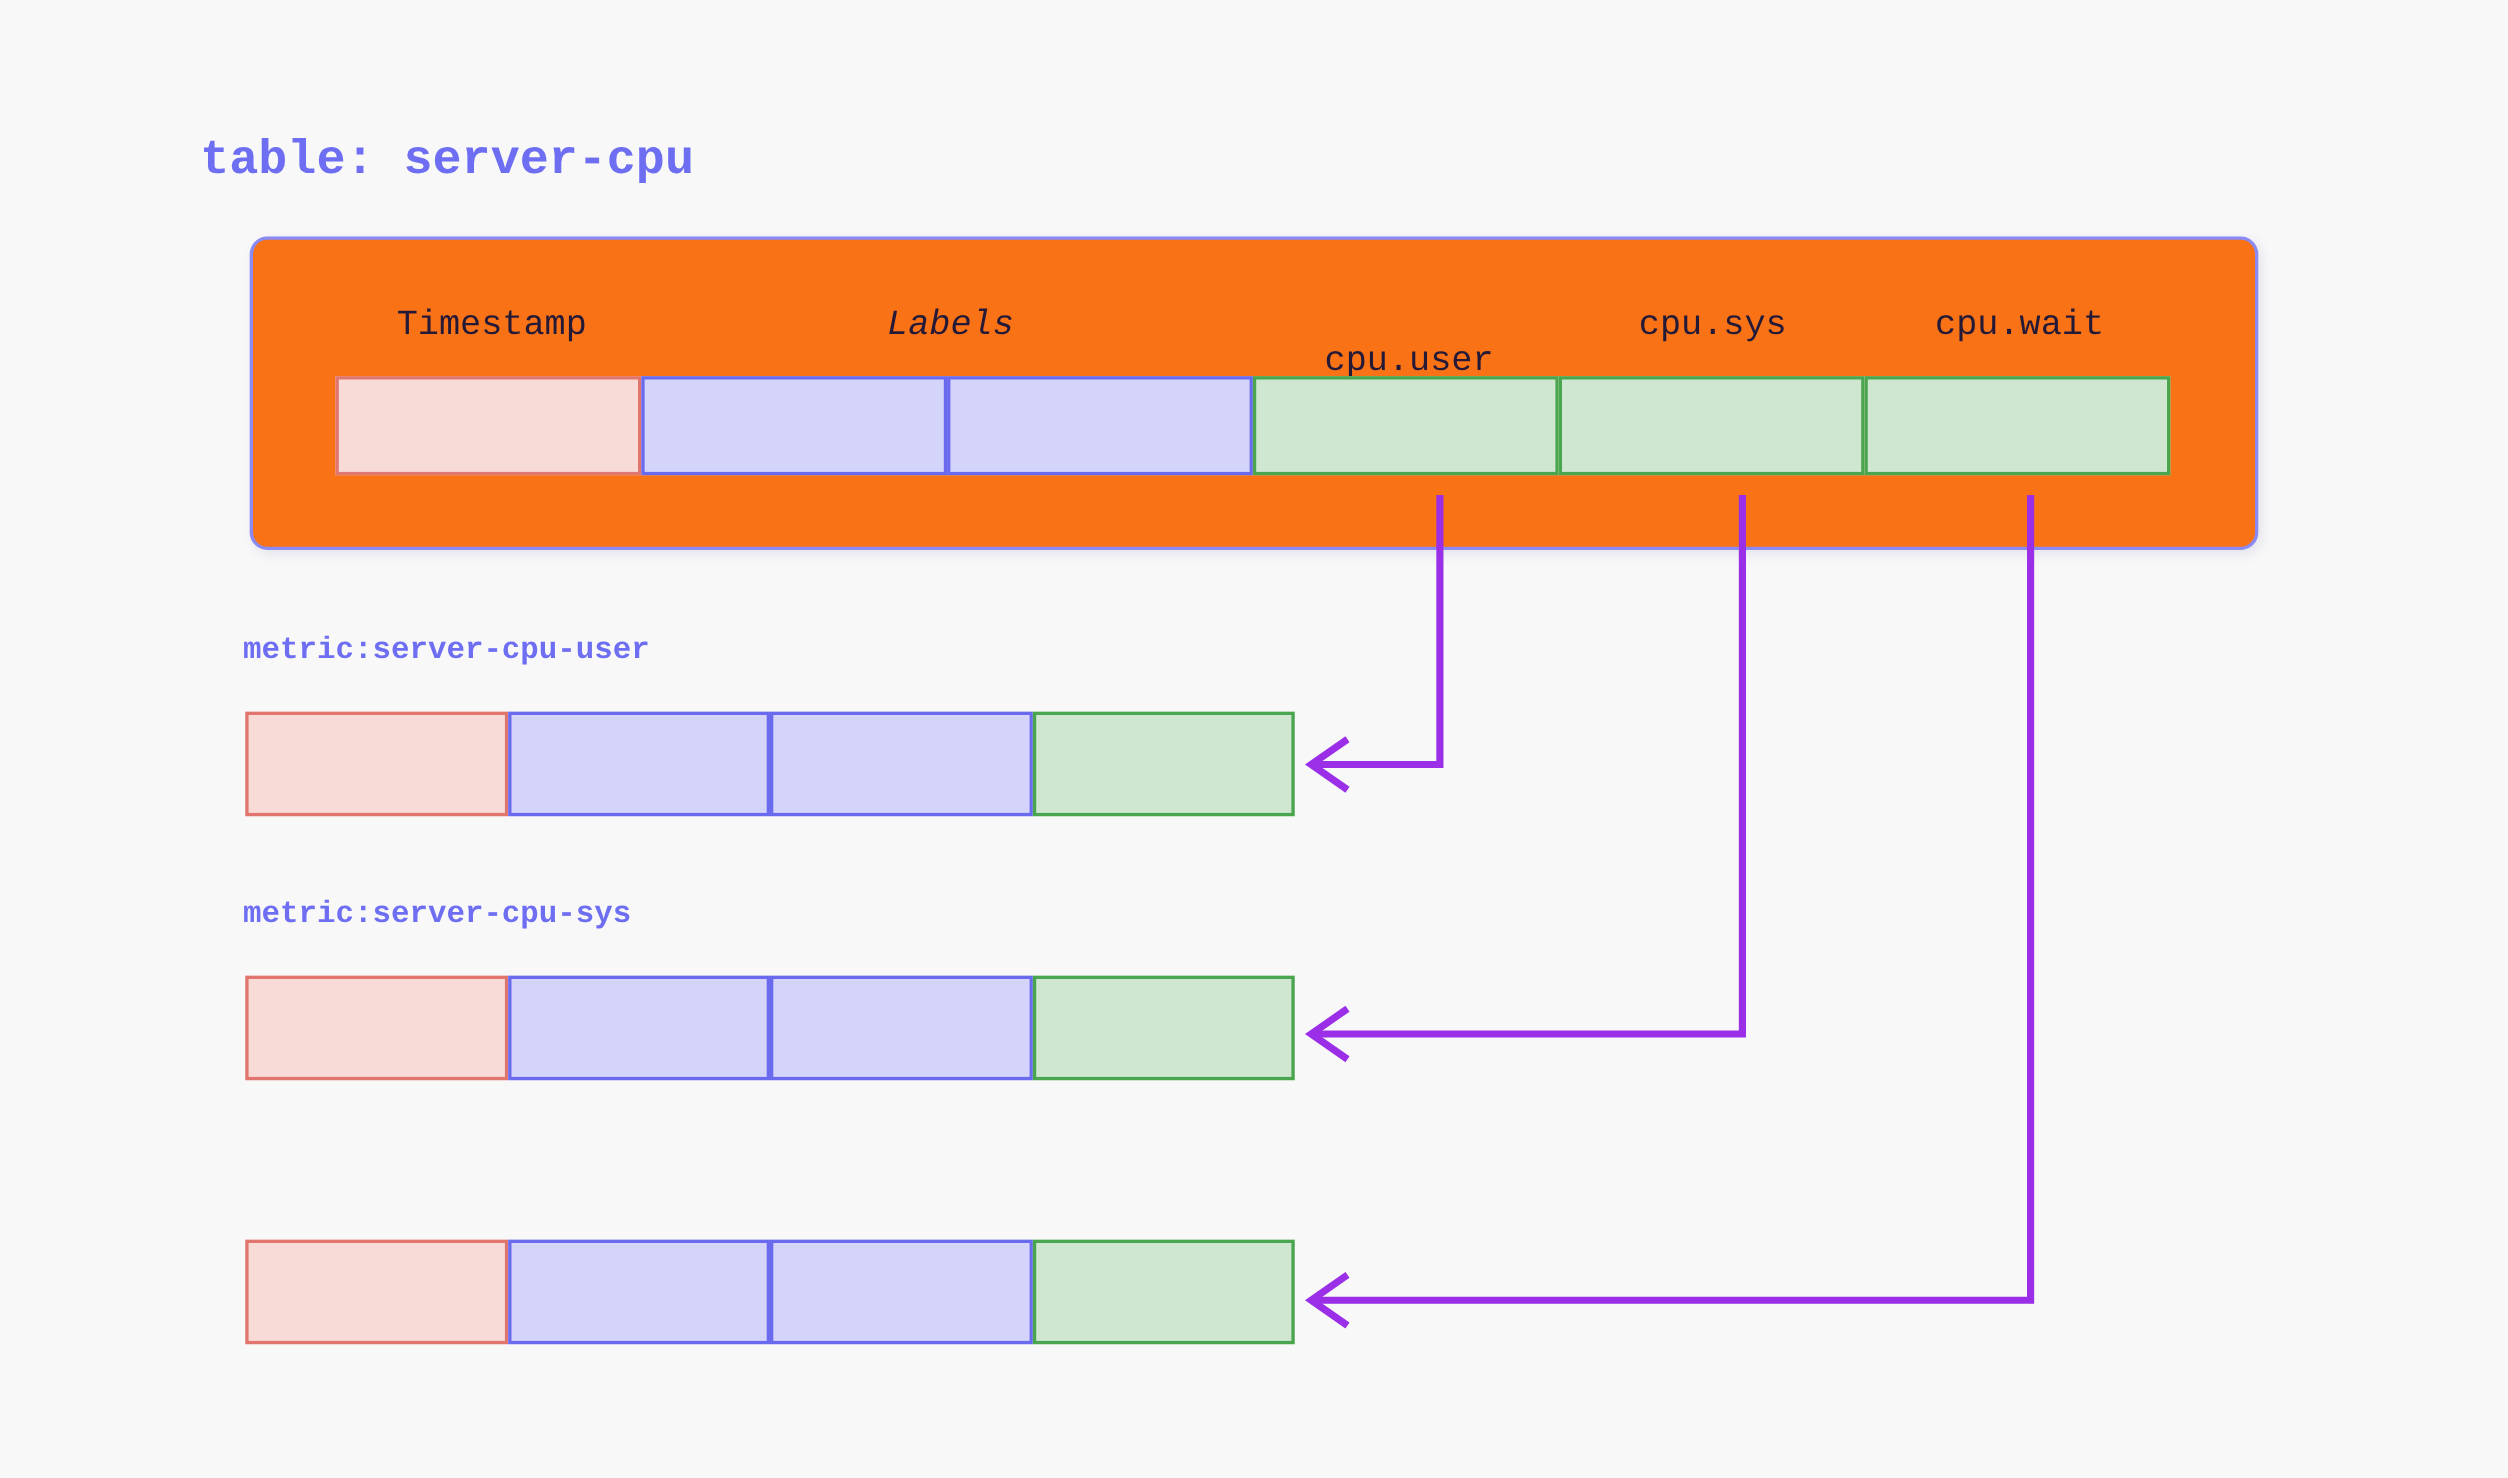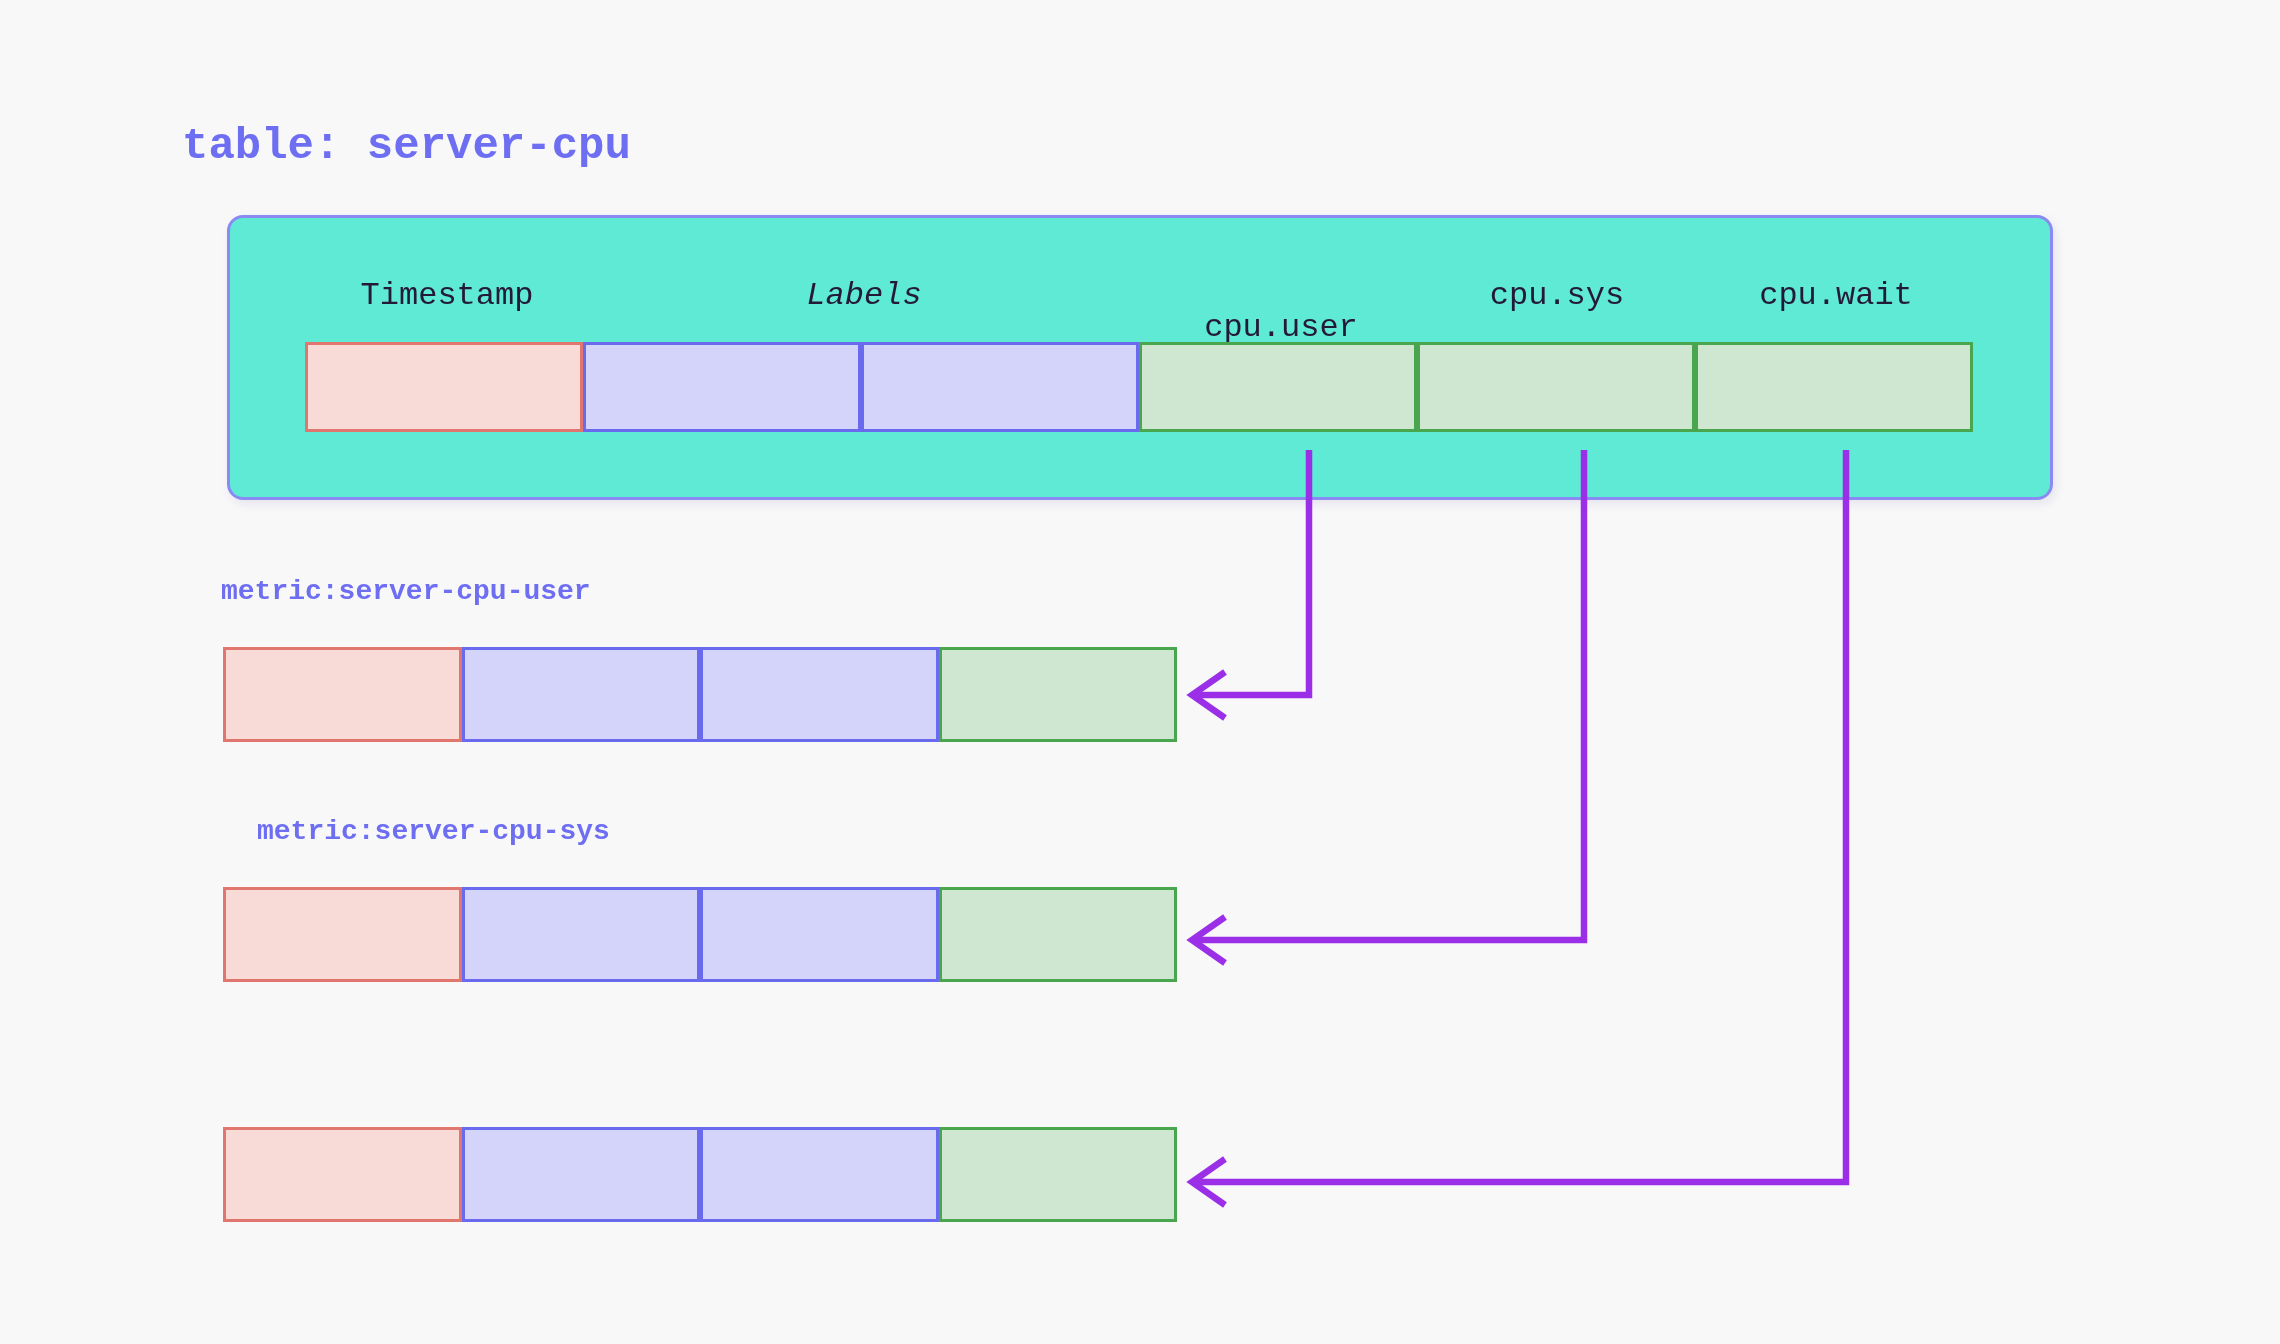--- a/index.html
+++ b/index.html
@@ -23,21 +23,21 @@
     white-space: pre;
   }
 
   .table-box {
     position: absolute;
     left: 227px;
     top: 215px;
     width: 1826px;
     height: 285px;
     box-sizing: border-box;
-    background: #5eead4;
+    background: #f97316;
     border: 3px solid var(--box-border, #8a8af2);
     border-radius: 16px;
     box-shadow: 3px 4px 10px rgba(110, 110, 170, 0.14);
   }
 
   .col-header {
     position: absolute;
     top: 60px;
     transform: translateX(-50%);
     font-size: 32px;
@@ -68,21 +68,21 @@
   .metric-title {
     position: absolute;
     left: 221px;
     font-size: 28px;
     line-height: 52px;
     font-weight: 700;
     color: var(--accent-text, #6e6ef2);
     white-space: pre;
   }
   .mt0 { top: 566px; }
-  .mt1 { top: 806px; margin-left: 36px; }
+  .mt1 { top: 806px; }
   .mt2 { top: 1046px; }
 
   .metric-row { left: 223px; }
   .mr0 { top: 647px; }
   .mr1 { top: 887px; }
   .mr2 { top: 1127px; }
   .metric-row .cell { width: 238.5px; height: 95px; }
 
   .arrows-overlay {
     position: absolute;

